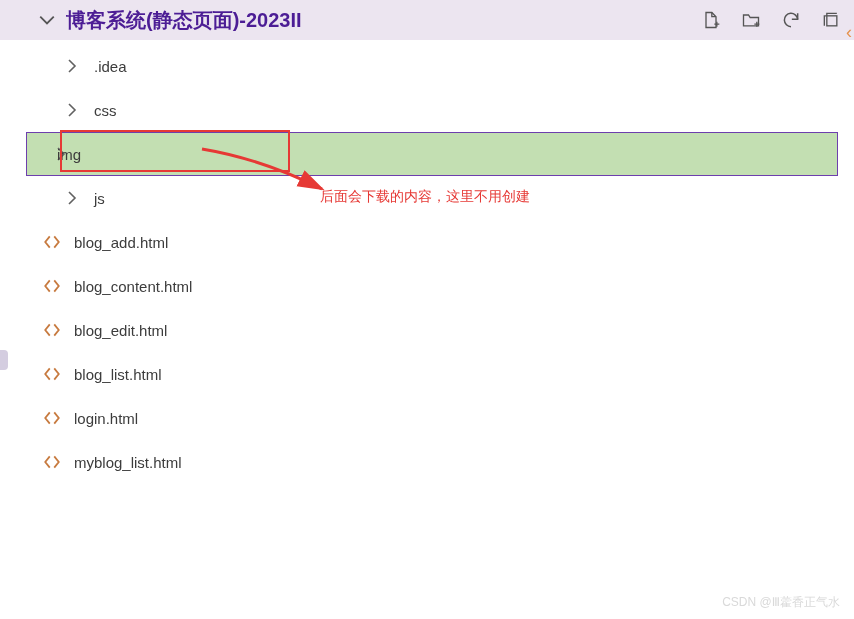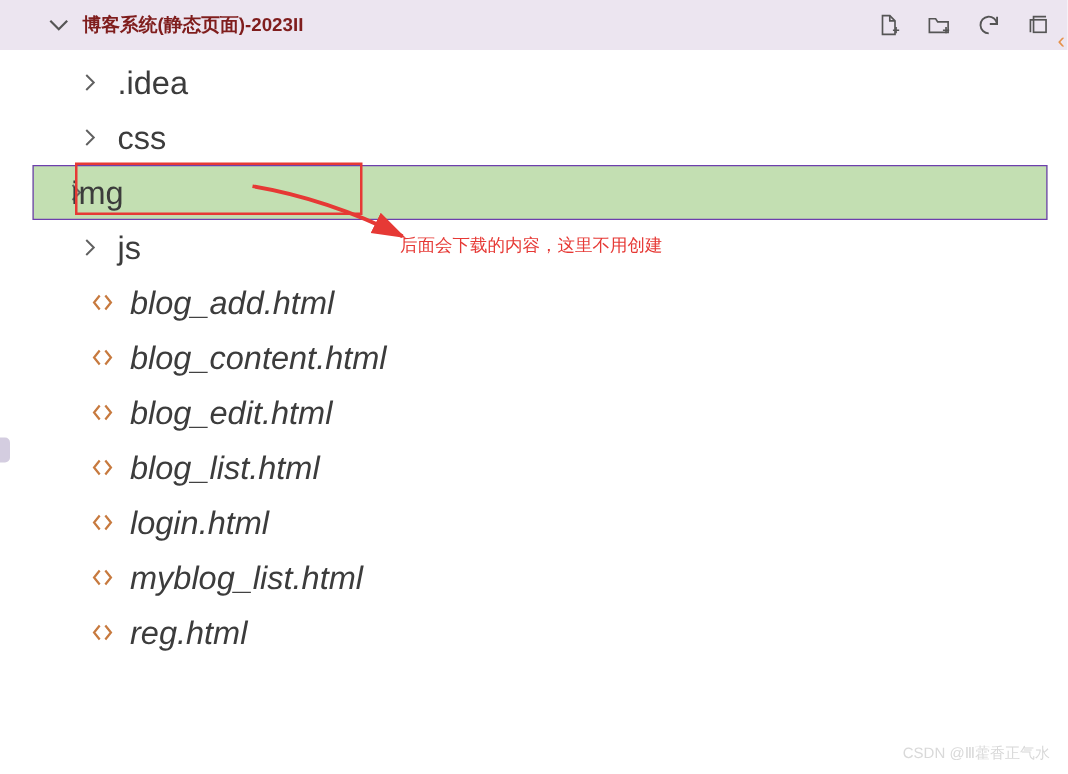--- a/index.html
+++ b/index.html
@@ -21,22 +21,22 @@
       padding: 0 12px 0 38px;
       position: relative;
     }
     .header-chevron {
       position: absolute;
       left: 38px;
       display: inline-flex;
     }
     .header-title {
       font-weight: 600;
-      font-size: 15px;
-      color: #7f1d1d;
+      font-size: 20px;
+      color: #4c1d95;
       margin-left: 28px;
     }
     .header-actions {
       margin-left: auto;
       display: flex;
       gap: 18px;
       align-items: center;
     }
     .header-icon {
       width: 22px;
@@ -83,25 +83,25 @@
       pointer-events: none;
     }
     .tree-icon {
       width: 20px;
       display: inline-flex;
       align-items: center;
       justify-content: center;
       color: #616161;
     }
     .tree-label {
-      font-size: 26px;
+      font-size: 15px;
       color: #3c3c3c;
     }
     .folder-folded .tree-label { }
-    .file-row { padding-left: 72px; font-style: italic; }
+    .file-row { padding-left: 42px; }
     .annotation {
       position: absolute;
       top: 188px;
       left: 320px;
       color: #e63935;
       font-size: 14px;
       font-weight: 400;
       pointer-events: none;
       white-space: nowrap;
     }
@@ -247,28 +247,20 @@
     <span class="tree-label">login.html</span>
   </div>
   <div class="tree-row file-row">
     <span class="tree-icon">
       <svg width="18" height="18" viewBox="0 0 16 16" fill="none" stroke="#c77a3f" stroke-width="1.6">
           <path d="M6 3 L2 8 L6 13 M10 3 L14 8 L10 13"></path>
         </svg>
     </span>
     <span class="tree-label">myblog_list.html</span>
   </div>
-  <div class="tree-row file-row">
-    <span class="tree-icon">
-      <svg width="18" height="18" viewBox="0 0 16 16" fill="none" stroke="#c77a3f" stroke-width="1.6">
-          <path d="M6 3 L2 8 L6 13 M10 3 L14 8 L10 13"></path>
-        </svg>
-    </span>
-    <span class="tree-label">reg.html</span>
-  </div>
 </div>
 
 <div class="red-box"></div>
 
 <svg class="arrow-svg" width="160" height="70">
   <defs>
     <marker id="ah" markerWidth="10" markerHeight="10" refX="8" refY="3" orient="auto">
       <path d="M0,0 L9,3 L0,6 Z" fill="#e63935"></path>
     </marker>
   </defs>

